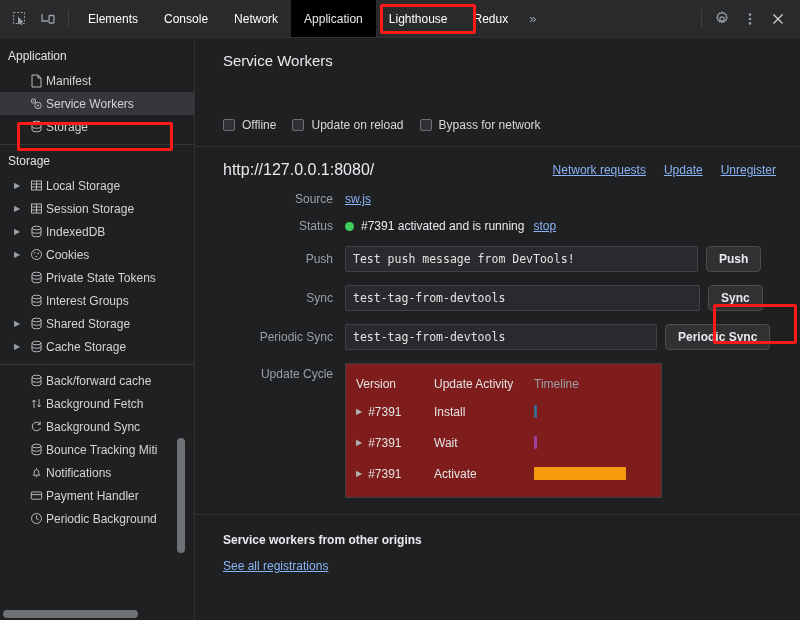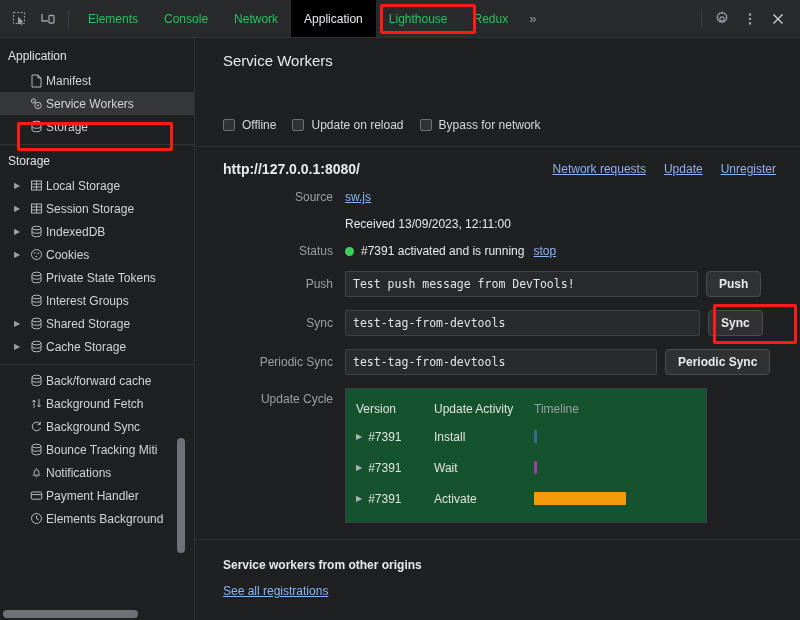--- a/index.html
+++ b/index.html
@@ -25,21 +25,21 @@
     width: 28px; height: 26px;
     display: flex; align-items: center; justify-content: center;
     color: #9aa0a6;
   }
   .tb-icon.first { margin-left: 6px; }
   .tb-sep { width: 1px; height: 18px; background: #3c4043; margin: 0 6px; }
   .tabs { display: flex; align-items: center; height: 100%; }
   .tab {
     padding: 0 13px; height: 100%;
     display: flex; align-items: center;
-    color: #22c55e; font-size: 12px; white-space: nowrap;
+    color: #ffffff; font-size: 12px; white-space: nowrap;
   }
   .tab.selected { color: #e8eaed; background: #000; }
   .tab-highlight {
     position: absolute; left: 380px; top: 4px;
     width: 96px; height: 30px;
     border: 3px solid #ff1a1a; border-radius: 2px;
     pointer-events: none;
   }
   .chev { color: #9aa0a6; padding: 0 8px; font-size: 13px; display:flex; align-items:center; height:100%; }
   .tb-right { margin-left: auto; display: flex; align-items: center; padding-right: 8px; }
@@ -112,21 +112,21 @@
     width: 12px; height: 12px; border: 1px solid #6b6f73;
     border-radius: 2px; background: #303134;
   }
   .hr { height: 1px; background: #303233; margin-top: 14px; }
 
   .reg { padding: 14px 0 0 0; }
   .reg-top {
     display: flex; align-items: center;
     padding: 0 24px 0 28px;
   }
-  .origin { font-size: 14px; color: #e8eaed; font-weight: bold; }
+  .origin { font-size: 16px; color: #e8eaed; font-weight: normal; }
   .links { margin-left: auto; display: flex; gap: 18px; }
   a.lnk { color: #8ab4f8; text-decoration: underline; font-size: 12px; cursor: pointer; }
 
   .field {
     display: flex; align-items: center;
     margin-top: 13px;
     padding-left: 10px;
   }
   .f-label {
     width: 140px; min-width: 140px;
@@ -168,22 +168,22 @@
   .push-highlight {
     position: absolute; right: 3px; top: 266px;
     width: 84px; height: 40px;
     border: 3px solid #ff1a1a; border-radius: 2px;
     pointer-events: none;
   }
 
   
   .cycle-box {
     border: 1px solid #3c3f42;
-    background: #14532d;
-    width: 362px;
+    background: #7f1d1d;
+    width: 317px;
     padding: 8px 0 8px 0;
   }
   .cyc-row { display: flex; align-items: center; height: 31px; padding-left: 10px; }
   .cyc-head { height: 24px; }
   .c-version { width: 78px; min-width: 78px; display: flex; align-items: center; }
   .c-activity { width: 100px; min-width: 100px; }
   .c-timeline { flex: 1; display: flex; align-items: center; }
   .cyc-head .c-version, .cyc-head .c-activity, .cyc-head .c-timeline { color: #9aa0a6; font-size: 12px; }
   .cyc-row .c-version, .cyc-row .c-activity { color: #e3e3e3; font-size: 12px; }
   .c-version .arrow { color: #b0b3b6; font-size: 8px; margin-right: 6px; }
@@ -461,21 +461,21 @@
         <span class="s-label">Payment Handler</span>
       </div>
       <div class="s-item">
         <span class="arrow"></span>
         <span class="ico">
           <svg width="13" height="13" viewBox="0 0 13 13">
               <circle cx="6.5" cy="6.5" r="5" fill="none" stroke="#b5b7ba" stroke-width="1"></circle>
               <path d="M6.5 3.6 V6.7 L8.8 8" fill="none" stroke="#b5b7ba" stroke-width="1"></path>
             </svg>
         </span>
-        <span class="s-label">Elements Background</span>
+        <span class="s-label">Periodic Background</span>
       </div>
 
       <div class="sw-highlight" style="border-color: rgb(255, 26, 26);"></div>
       <div class="vscroll"></div>
       <div class="hscroll-track">
         <div class="hscroll"></div>
       </div>
     </div>
 
     <div class="main">
@@ -506,24 +506,20 @@
             <a class="lnk">Network requests</a>
             <a class="lnk">Update</a>
             <a class="lnk">Unregister</a>
           </div>
         </div>
 
         <div class="field">
           <div class="f-label">Source</div>
           <a class="lnk">sw.js</a>
         </div>
-        <div class="field">
-          <div class="f-label"></div>
-          <div class="f-value">Received 13/09/2023, 12:11:00</div>
-        </div>
 
         <div class="field">
           <div class="f-label">Status</div>
           <div class="status-line">
             <span class="dot" style="background: rgb(63, 206, 92);"></span>
             <span>#7391 activated and is running</span>
             <a class="lnk">stop</a>
           </div>
         </div>
 

